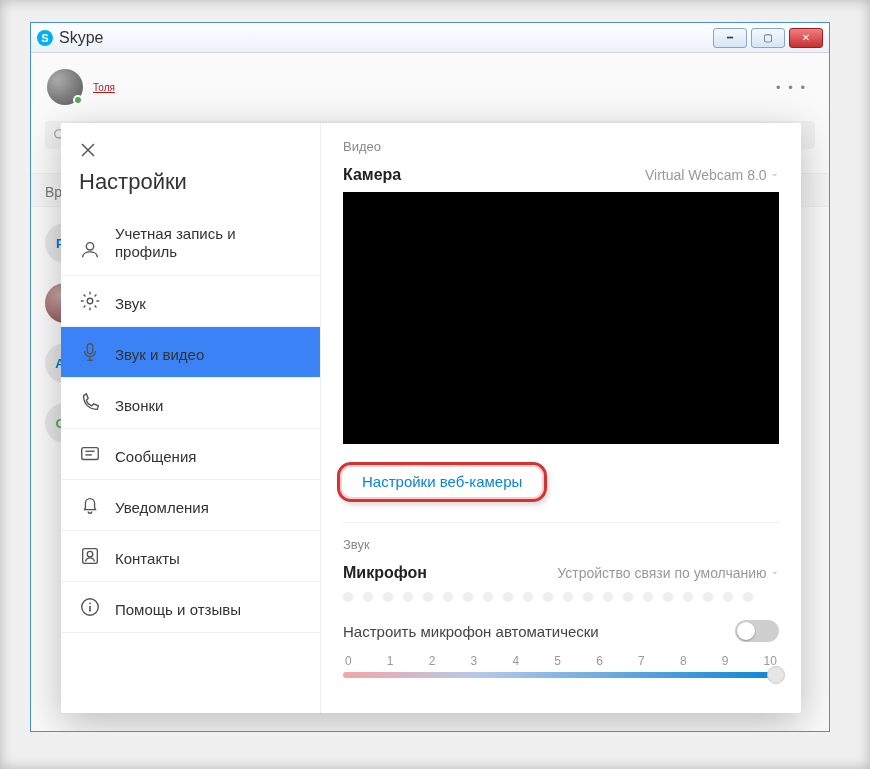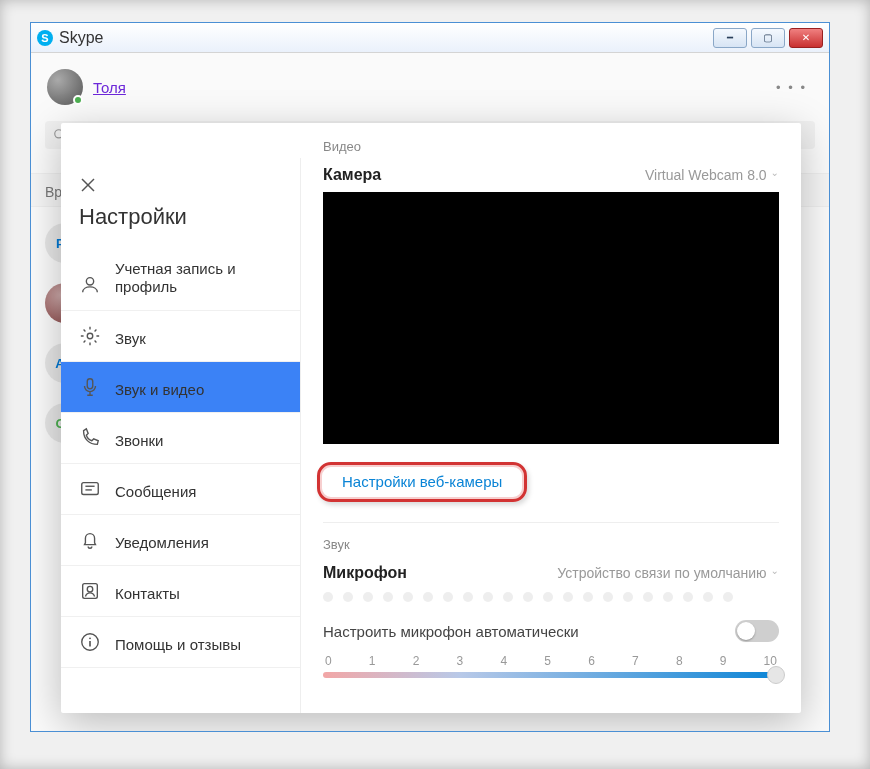--- a/index.html
+++ b/index.html
@@ -35,21 +35,21 @@
 
   
   .bg-top { height:120px; padding:10px 14px; }
   .profile-row { display:flex; align-items:center; gap:10px; padding:6px 2px;}
   .avatar {
     width:36px; height:36px; border-radius:50%; background:#666;
     background: radial-gradient(circle at 30% 30%, #aaa, #555);
     position:relative;
   }
   .avatar-dot { position:absolute; bottom:0; right:0; width:10px; height:10px; border-radius:50%; background:#4caf50; border:2px solid #fff;}
-  .profile-name { font-size:15px; color:#6d28d9;text-decoration:underline;}
+  .profile-name { font-size:10px; color:#b91c1c;text-decoration:underline;}
   .profile-more { margin-left:auto; margin-right:6px; color:#888; letter-spacing:2px; font-size:13px;}
   .search-row { margin-top:10px; display:flex; align-items:center; gap:6px; background:#f0f0f0; border-radius:4px; padding:6px 8px; color:#999; font-size:14px;}
   .tabs-row { margin-top:16px; display:flex; gap:24px; padding-left:20px;}
   .tab-chats { color:#0078d4; font-size:11px; display:flex; flex-direction:column; align-items:center; gap:2px;}
   .tab-chats .chip { width:22px; height:16px; background:#0078d4; border-radius:2px; position:relative;}
   .tab-chats .chip::after { content:""; position:absolute; bottom:-3px; left:4px; border:3px solid transparent; border-top-color:#0078d4;}
 
   .bg-time { padding:10px 14px 6px; color:#777; font-size:14px; border-top:1px solid #eee; border-bottom:1px solid #eee; background:#f5f5f5;}
   .bg-list { padding:6px 0;}
   .bg-item { display:flex; align-items:center; gap:12px; padding:10px 14px;}
@@ -65,21 +65,21 @@
   .bg-footer { position:absolute; bottom:18px; left:0; right:0; text-align:center; color:#333; font-size:14px;}
   .bg-footer a { color:#222; text-decoration:underline; cursor:pointer;}
   .bg-footer strong { font-weight:600;}
 
   
   .modal {
     position:absolute; left:30px; top:70px; width:740px; height:590px;
     background:#fff; border-radius:2px; box-shadow:0 10px 40px rgba(0,0,0,.25);
     display:flex; overflow:hidden;
   }
-  .m-left { width:240px; border-right:1px solid #eee; padding:14px 0 0 0;margin-top:35px;}
+  .m-left { width:260px; border-right:1px solid #eee; padding:14px 0 0 0;}
   .m-close { padding:4px 18px 10px; font-size:20px; color:#666; cursor:pointer;}
   .m-title { padding:0 18px 16px; font-size:22px; color:#333; font-weight:400;}
   .m-item {
     display:flex; align-items:flex-end; gap:14px; padding:14px 18px; font-size:15px; color:#333;
     border-bottom:1px solid #f0f0f0; cursor:pointer;
   }
   .m-item.active { background:#3b82f6; font-weight:400;}
   .m-item .mi-icon { width:22px; height:22px; display:flex; align-items:center; justify-content:center; color:#555;}
   .m-item.tworow .label-wrap { line-height:1.2;}
 

